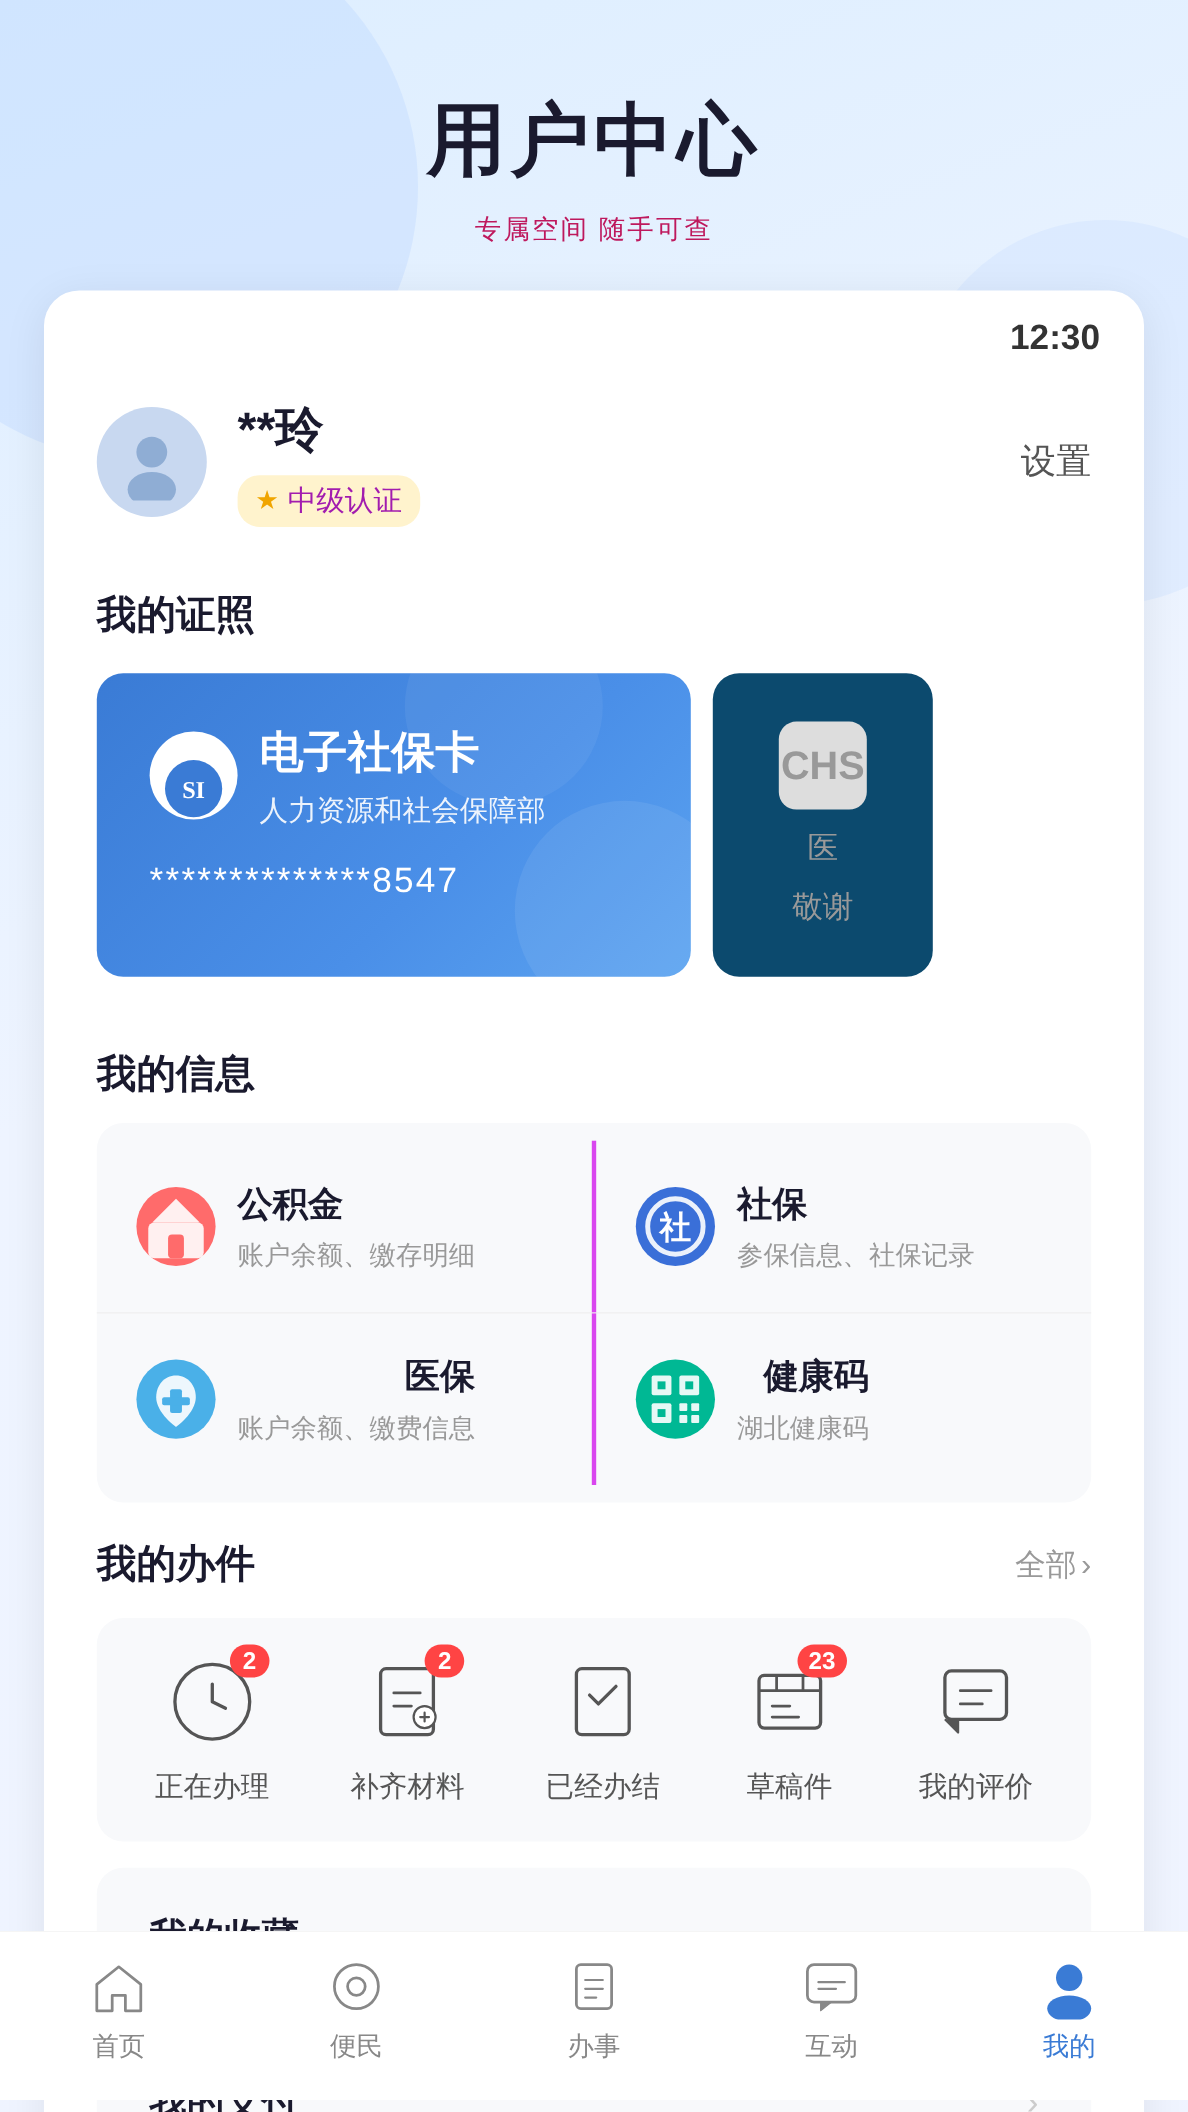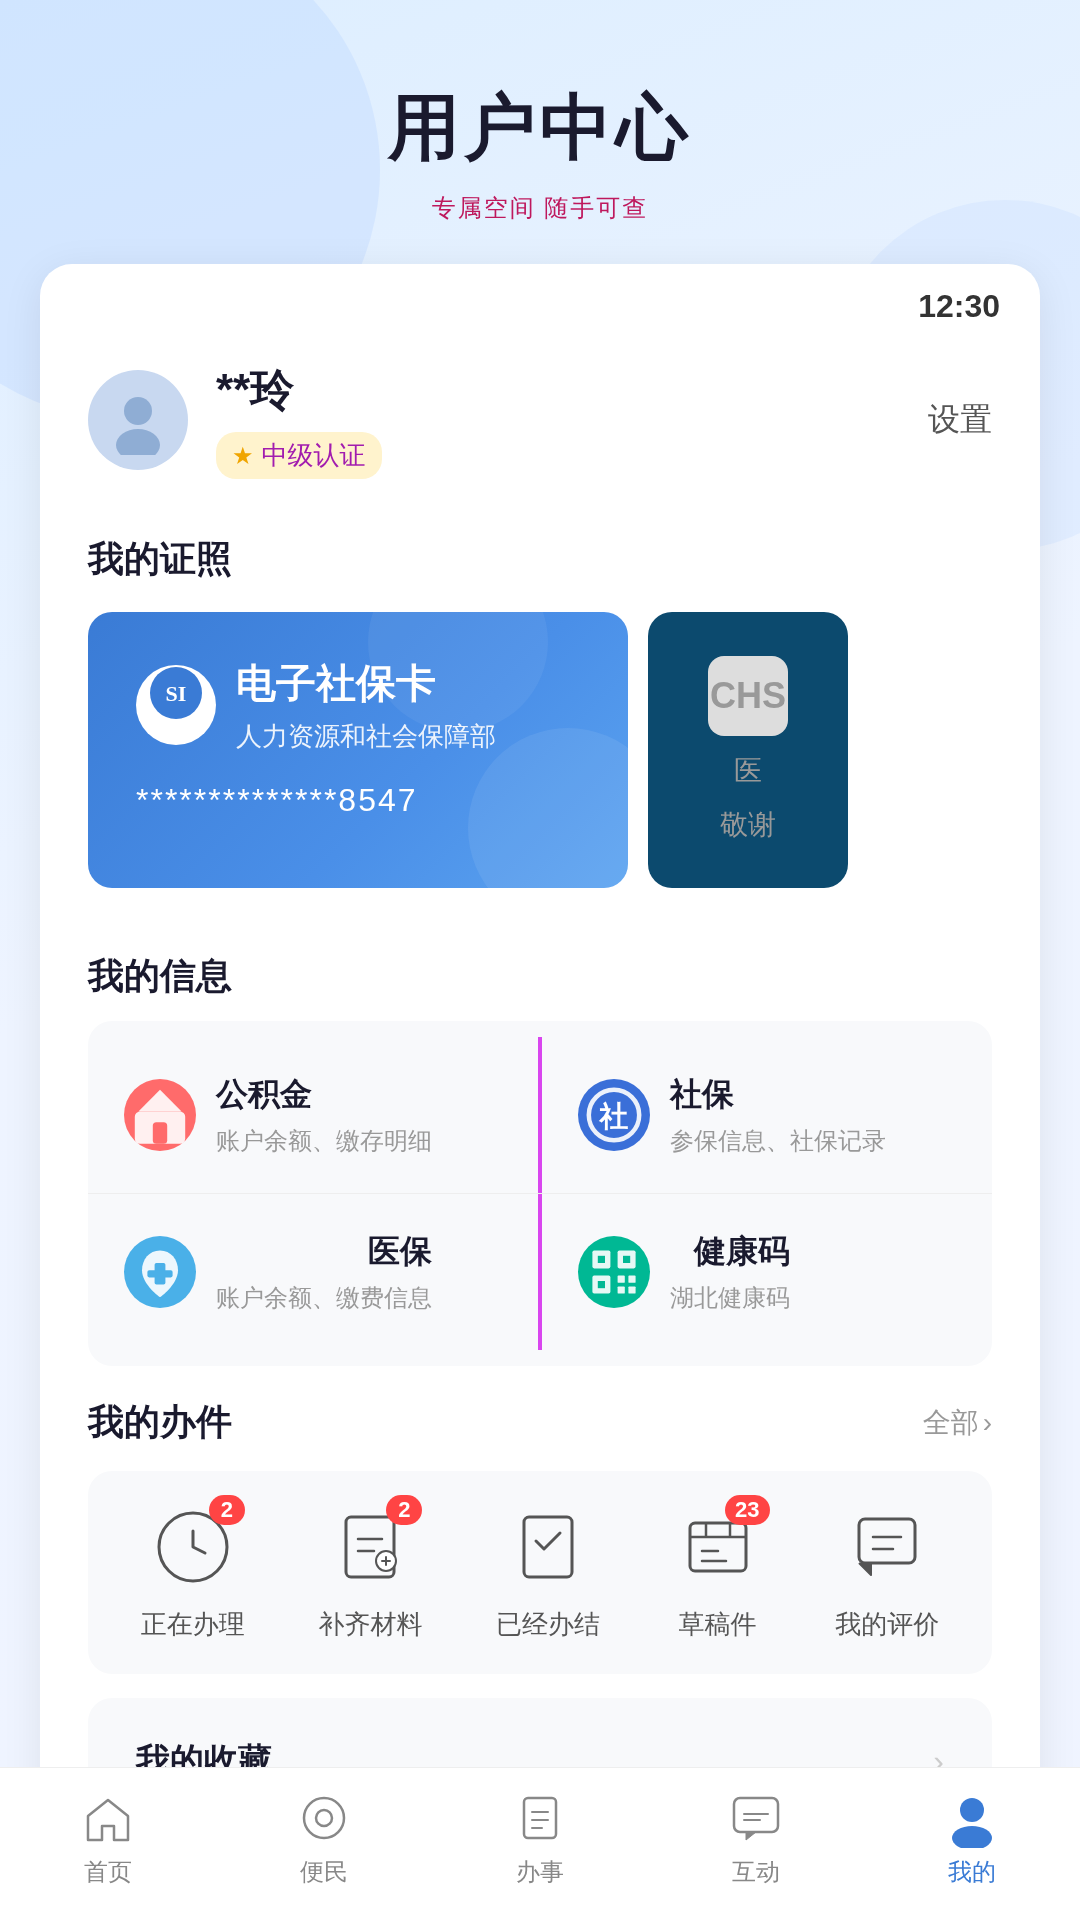--- a/index.html
+++ b/index.html
@@ -194,21 +194,21 @@
       display: flex;
       align-items: center;
       gap: 20px;
       margin-bottom: 28px;
     }
     .card-logo {
       width: 80px; height: 80px;
       background: white;
       border-radius: 50%;
       display: flex;
-      align-items: flex-start;
+      align-items: flex-end;
       justify-content: center;
     }
     .card-logo svg {
       width: 56px; height: 56px;
     }
     .card-title-block {
       display: flex;
       flex-direction: column;
       gap: 8px;
     }
@@ -386,21 +386,21 @@
       color: #1a1a2e;
     }
     .chevron-right {
       color: #ccc;
       font-size: 32px;
     }
 
     
     .bottom-nav {
       position: fixed;
-      bottom: 0;
+      bottom: 12px;
       width: 1080px;
       background: white;
       border-top: 1px solid #eee;
       display: flex;
       justify-content: space-around;
       align-items: center;
       padding: 20px 0 32px;
       z-index: 100;
     }
     .nav-item {

